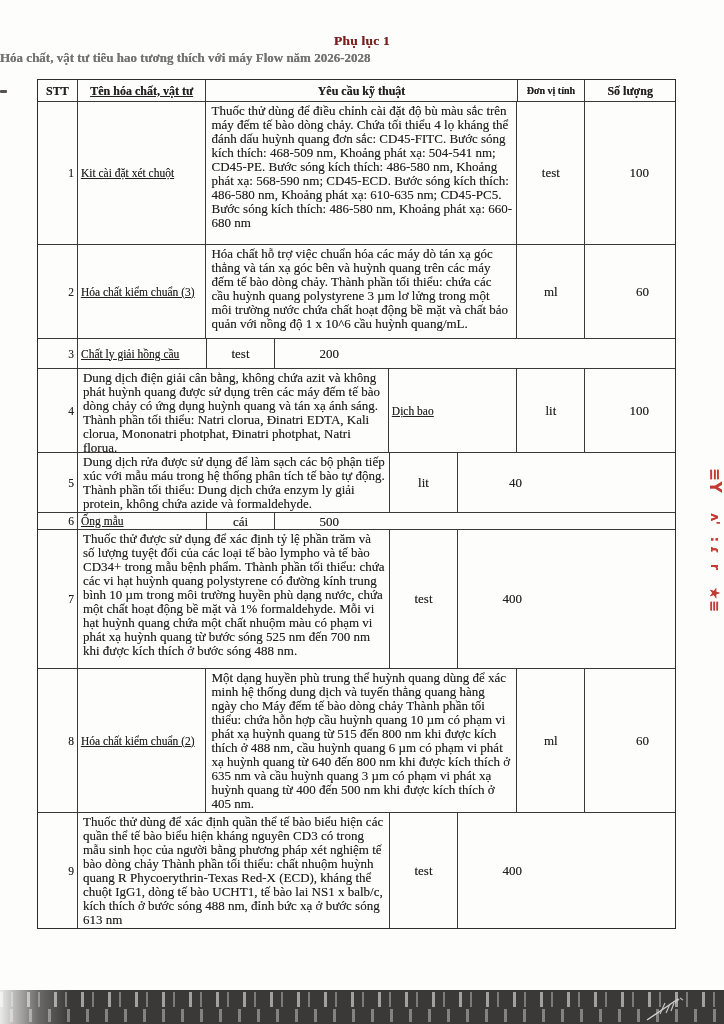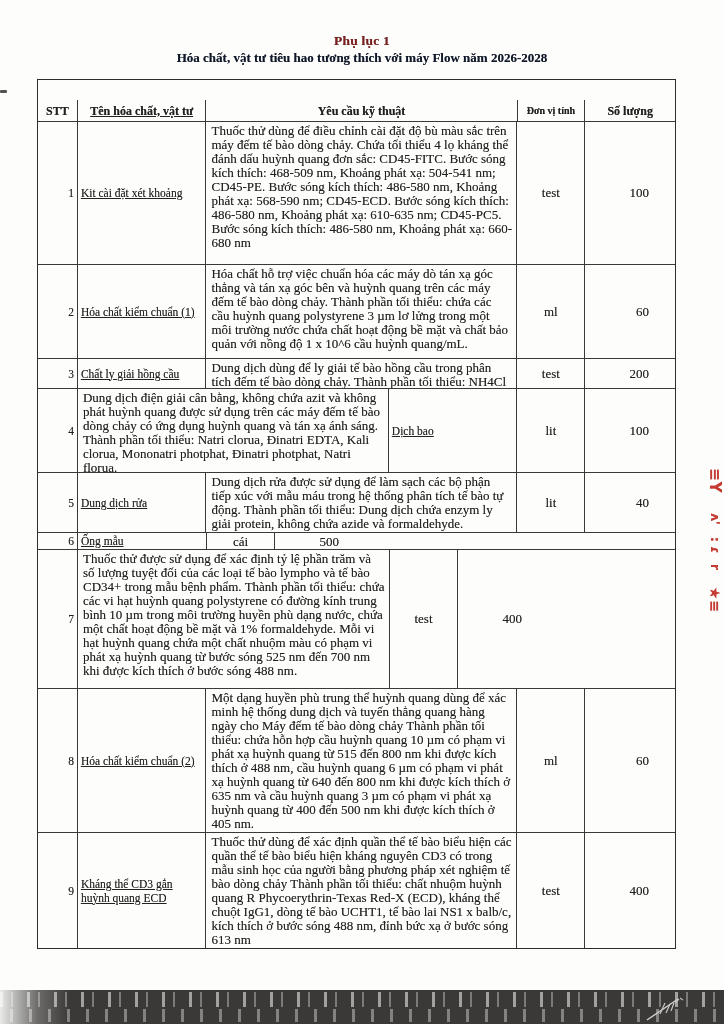--- a/index.html
+++ b/index.html
@@ -14,22 +14,22 @@
   .page{ position:absolute; inset:0; background:#fdfdfc; overflow:hidden; }
 
   .title{
     position:absolute; top:33px; left:0; width:724px;
     text-align:center; font-weight:bold; font-size:13.5px;
     letter-spacing:.2px; color:#7f1d1d;
     text-shadow:0 0 .5px rgba(20,20,20,.55);
   }
   .subtitle{
     position:absolute; top:50px; left:0; width:724px;
-    text-align:center; font-weight:bold; font-size:13px;
-    color:#0f172a; text-shadow:0 0 .5px rgba(20,20,20,.55);
+    font-weight:bold; font-size:13px;
+    color:#737373; text-shadow:0 0 .5px rgba(20,20,20,.55);
   }
 
   .doc-table{
     position:absolute; left:37px; top:79px; width:639px;
     border:1.6px solid #2e2d2b;
     background:#fdfdfc;
   }
   .tr{ display:flex; width:100%; border-bottom:1.2px solid #3a3936; }
   .tr:last-child{ border-bottom:none; }
   .td{
@@ -52,21 +52,21 @@
   .head .td{
     align-items:center; font-weight:bold; font-size:12px;
     text-shadow:0 0 .5px rgba(20,20,20,.6);
   }
   .head .c-stt{ justify-content:center; padding:0; }
   .head .c-name{ justify-content:center; text-align:center; }
   .head .c-spec{ justify-content:center; align-items:center; text-align:center; padding:0; }
   .head .c-unit{ font-size:10px; }
   .head .c-qty{ justify-content:center; padding:0; }
 
-  .rh  { height:22px;margin-top:20px; }
+  .rh  { height:22px; }
   .r1  { height:143px; }
   .r2  { height:94px; }
   .r3  { height:30px; }
   .r4  { height:84px; }
   .r5  { height:60px; }
   .r6  { height:17px; }
   .r7  { height:139px; }
   .r8  { height:144px; }
   .r9  { height:115px; }
   .r6 .td{ line-height:15px; }
@@ -120,53 +120,51 @@
     <div class="tr head rh">
       <div class="td c-stt">STT</div>
       <div class="td c-name">Tên hóa chất, vật tư</div>
       <div class="td c-spec">Yêu cầu kỹ thuật</div>
       <div class="td c-unit">Đơn vị tính</div>
       <div class="td c-qty">Số lượng</div>
     </div>
 
     <div class="tr r1">
       <div class="td c-stt">1</div>
-      <div class="td c-name">Kit cài đặt xét khoảng</div>
+      <div class="td c-name">Kit cài đặt xét chuột</div>
       <div class="td c-spec">Thuốc thử dùng để điều chỉnh cài đặt độ bù màu sắc trên máy đếm tế bào dòng chảy. Chứa tối thiểu 4 lọ kháng thể đánh dấu huỳnh quang đơn sắc: CD45-FITC. Bước sóng kích thích: 468-509 nm, Khoảng phát xạ: 504-541 nm; CD45-PE. Bước sóng kích thích: 486-580 nm, Khoảng phát xạ: 568-590 nm; CD45-ECD. Bước sóng kích thích: 486-580 nm, Khoảng phát xạ: 610-635 nm; CD45-PC5. Bước sóng kích thích: 486-580 nm, Khoảng phát xạ: 660-680 nm</div>
       <div class="td c-unit">test</div>
       <div class="td c-qty">100</div>
     </div>
 
     <div class="tr r2">
       <div class="td c-stt">2</div>
-      <div class="td c-name">Hóa chất kiểm chuẩn (1)</div>
+      <div class="td c-name">Hóa chất kiểm chuẩn (3)</div>
       <div class="td c-spec">Hóa chất hỗ trợ việc chuẩn hóa các máy dò tán xạ góc thẳng và tán xạ góc bên và huỳnh quang trên các máy đếm tế bào dòng chảy. Thành phần tối thiểu: chứa các cầu huỳnh quang polystyrene 3 µm lơ lửng trong một môi trường nước chứa chất hoạt động bề mặt và chất bảo quản với nồng độ 1 x 10^6 cầu huỳnh quang/mL.</div>
       <div class="td c-unit">ml</div>
       <div class="td c-qty">60</div>
     </div>
 
     <div class="tr r3">
       <div class="td c-stt">3</div>
       <div class="td c-name">Chất ly giải hồng cầu</div>
-      <div class="td c-spec">Dung dịch dùng để ly giải tế bào hồng cầu trong phân tích đếm tế bào dòng chảy. Thành phần tối thiểu: NH4Cl</div>
       <div class="td c-unit">test</div>
       <div class="td c-qty">200</div>
     </div>
 
     <div class="tr r4">
       <div class="td c-stt">4</div>
       <div class="td c-spec">Dung dịch điện giải cân bằng, không chứa azit và không phát huỳnh quang được sử dụng trên các máy đếm tế bào dòng chảy có ứng dụng huỳnh quang và tán xạ ánh sáng.  Thành phần tối thiểu: Natri clorua, Đinatri EDTA, Kali clorua, Mononatri photphat,  Đinatri photphat, Natri florua.</div>
       <div class="td c-name">Dịch bao</div>
       <div class="td c-unit">lit</div>
       <div class="td c-qty">100</div>
     </div>
 
     <div class="tr r5">
       <div class="td c-stt">5</div>
-      <div class="td c-name">Dung dịch rửa</div>
       <div class="td c-spec">Dung dịch rửa được sử dụng để làm sạch các bộ phận tiếp xúc với mẫu máu trong hệ thống phân tích tế bào tự động. Thành phần tối thiểu: Dung dịch chứa enzym ly giải protein, không chứa azide và formaldehyde.</div>
       <div class="td c-unit">lit</div>
       <div class="td c-qty">40</div>
     </div>
 
     <div class="tr r6">
       <div class="td c-stt">6</div>
       <div class="td c-name">Ống mẫu</div>
       <div class="td c-unit">cái</div>
       <div class="td c-qty">500</div>
@@ -182,21 +180,20 @@
     <div class="tr r8">
       <div class="td c-stt">8</div>
       <div class="td c-name">Hóa chất kiểm chuẩn (2)</div>
       <div class="td c-spec">Một dạng huyền phù trung thể huỳnh quang dùng để xác minh hệ thống dung dịch và tuyến thẳng quang hàng ngày cho Máy đếm tế bào dòng chảy Thành phần tối thiểu: chứa hỗn hợp cầu huỳnh quang 10 µm có phạm vi phát xạ huỳnh quang từ 515 đến 800 nm khi được kích thích ở 488 nm, cầu huỳnh quang 6 µm có phạm vi phát xạ huỳnh quang từ 640 đến 800 nm khi được kích thích ở 635 nm và cầu huỳnh quang 3 µm có phạm vi phát xạ huỳnh quang từ  400 đến 500 nm khi được kích thích ở 405 nm.</div>
       <div class="td c-unit">ml</div>
       <div class="td c-qty">60</div>
     </div>
 
     <div class="tr r9">
       <div class="td c-stt">9</div>
-      <div class="td c-name">Kháng thể CD3 gắn huỳnh quang ECD</div>
       <div class="td c-spec">Thuốc thử dùng để xác định quần thể tế bào biểu hiện các quần thể tế bào biểu hiện kháng nguyên CD3 có trong mẫu sinh học của người bằng phương pháp xét nghiệm tế bào dòng chảy Thành phần tối thiểu: chất nhuộm huỳnh quang R Phycoerythrin-Texas Red-X (ECD), kháng thể chuột IgG1, dòng tế bào UCHT1, tế bào lai NS1 x balb/c, kích thích ở bước sóng 488 nm, đỉnh bức xạ ở bước sóng 613 nm</div>
       <div class="td c-unit">test</div>
       <div class="td c-qty">400</div>
     </div>
 
   </div>
 
   <span class="red-mark rm1">≡Y</span>
   <span class="red-mark rm2">ʌ'</span>
   <span class="red-mark rm3">: ɾ</span>

